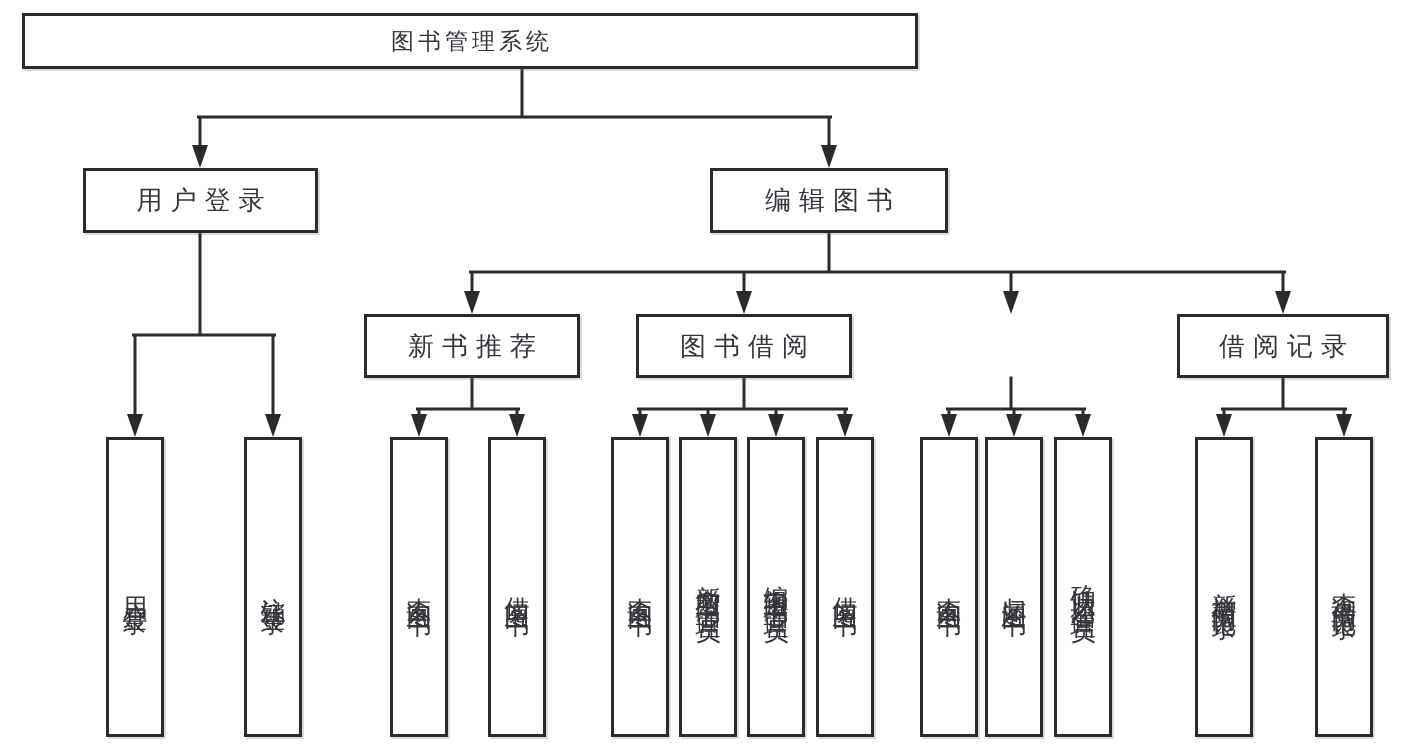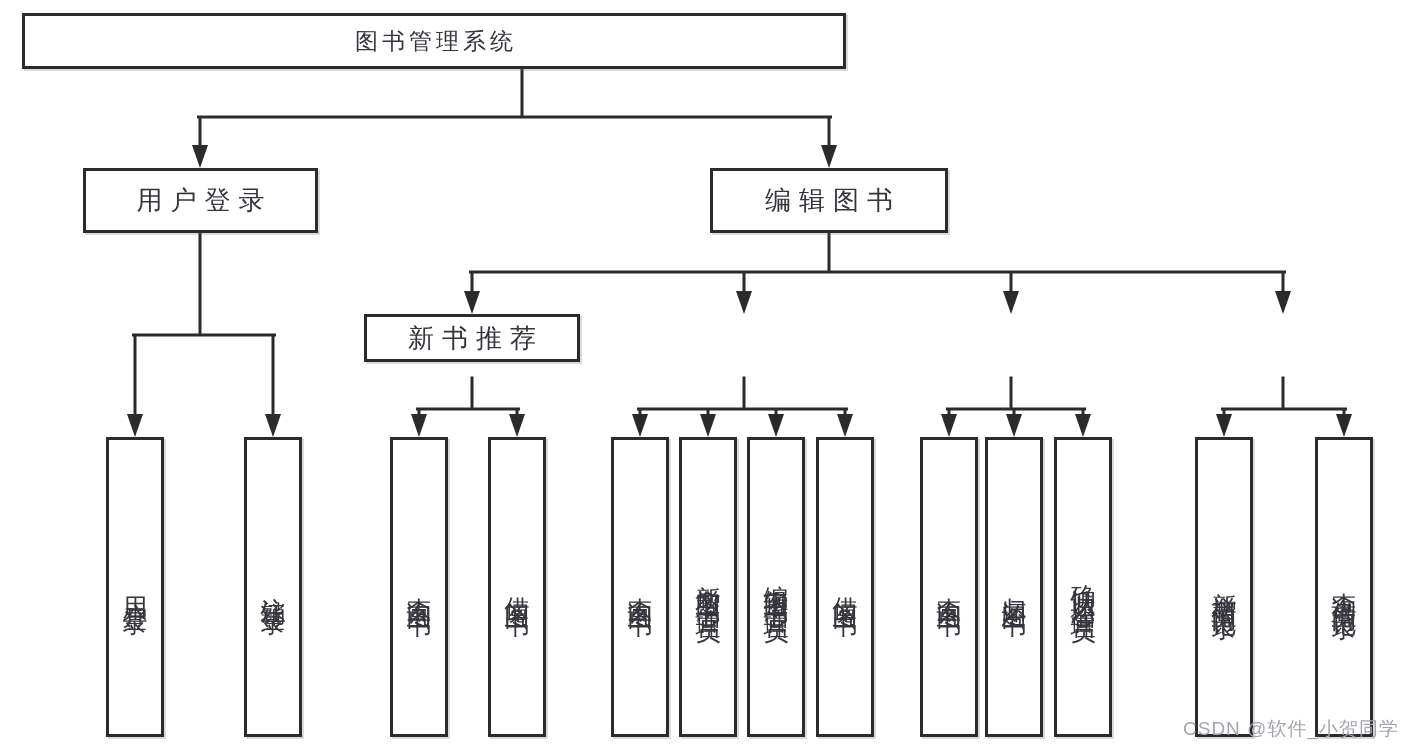--- a/index.html
+++ b/index.html
@@ -81,33 +81,39 @@
              M1283 378 V409 M1222.5 409 H1345.5 M1224 409 V422 M1344 409 V422"></path>
     <path fill="#2b2b2b" stroke="none" d="M200 168 l-8 -23 h16 z M829 168 l-8 -23 h16 z
              M472 314 l-8 -23 h16 z M744 314 l-8 -23 h16 z M1011 314 l-8 -23 h16 z M1283 314 l-8 -23 h16 z
              M135 437 l-8 -23 h16 z M273 437 l-8 -23 h16 z
              M419 437 l-8 -23 h16 z M517 437 l-8 -23 h16 z
              M640 437 l-8 -23 h16 z M708 437 l-8 -23 h16 z M776 437 l-8 -23 h16 z M845 437 l-8 -23 h16 z
              M949 437 l-8 -23 h16 z M1014 437 l-8 -23 h16 z M1083 437 l-8 -23 h16 z
              M1224 437 l-8 -23 h16 z M1344 437 l-8 -23 h16 z"></path>
   </svg>
 
-  <div class="box rootbox" style="left:22px; top:13px; width:824px; height:56px;align-items:center;">
+  <div class="box rootbox" style="left:22px; top:13px; width:896px; height:56px;align-items:center;">
     <span>图书管理系统</span>
   </div>
 
   <div class="box hbox" style="left:83px; top:168px; width:235px; height:65px;">
     <span>用户登录</span>
   </div>
   <div class="box hbox" style="left:710px; top:168px; width:238px; height:65px;">
     <span>编辑图书</span>
   </div>
 
-  <div class="box hbox" style="left:364px; top:314px; width:216px; height:48px;">
+  <div class="box hbox" style="left:364px; top:314px; width:216px; height:64px;">
     <span>新书推荐</span>
+  </div>
+  <div class="box hbox" style="left:636px; top:314px; width:216px; height:64px;">
+    <span>图书借阅</span>
+  </div>
+  <div class="box hbox" style="left:1177px; top:314px; width:212px; height:64px;">
+    <span>借阅记录</span>
   </div>
 
   <div class="box vbox" style="left:106px; top:437px; width:58px; height:300px;">
     <span>用户登录</span>
   </div>
   <div class="box vbox" style="left:244px; top:437px; width:58px; height:300px;">
     <span>注销登录</span>
   </div>
 
   <div class="box vbox" style="left:390px; top:437px; width:58px; height:300px;">
@@ -140,15 +146,14 @@
     <span>确认归还（管理员）</span>
   </div>
 
   <div class="box vbox" style="left:1195px; top:437px; width:58px; height:300px;">
     <span>新增借阅记录</span>
   </div>
   <div class="box vbox" style="left:1315px; top:437px; width:58px; height:300px;">
     <span>查询借阅记录</span>
   </div>
 
-  <div class="watermark">CSDN @软件_小贺同学</div>
 
 </div>
 
 </body></html>

